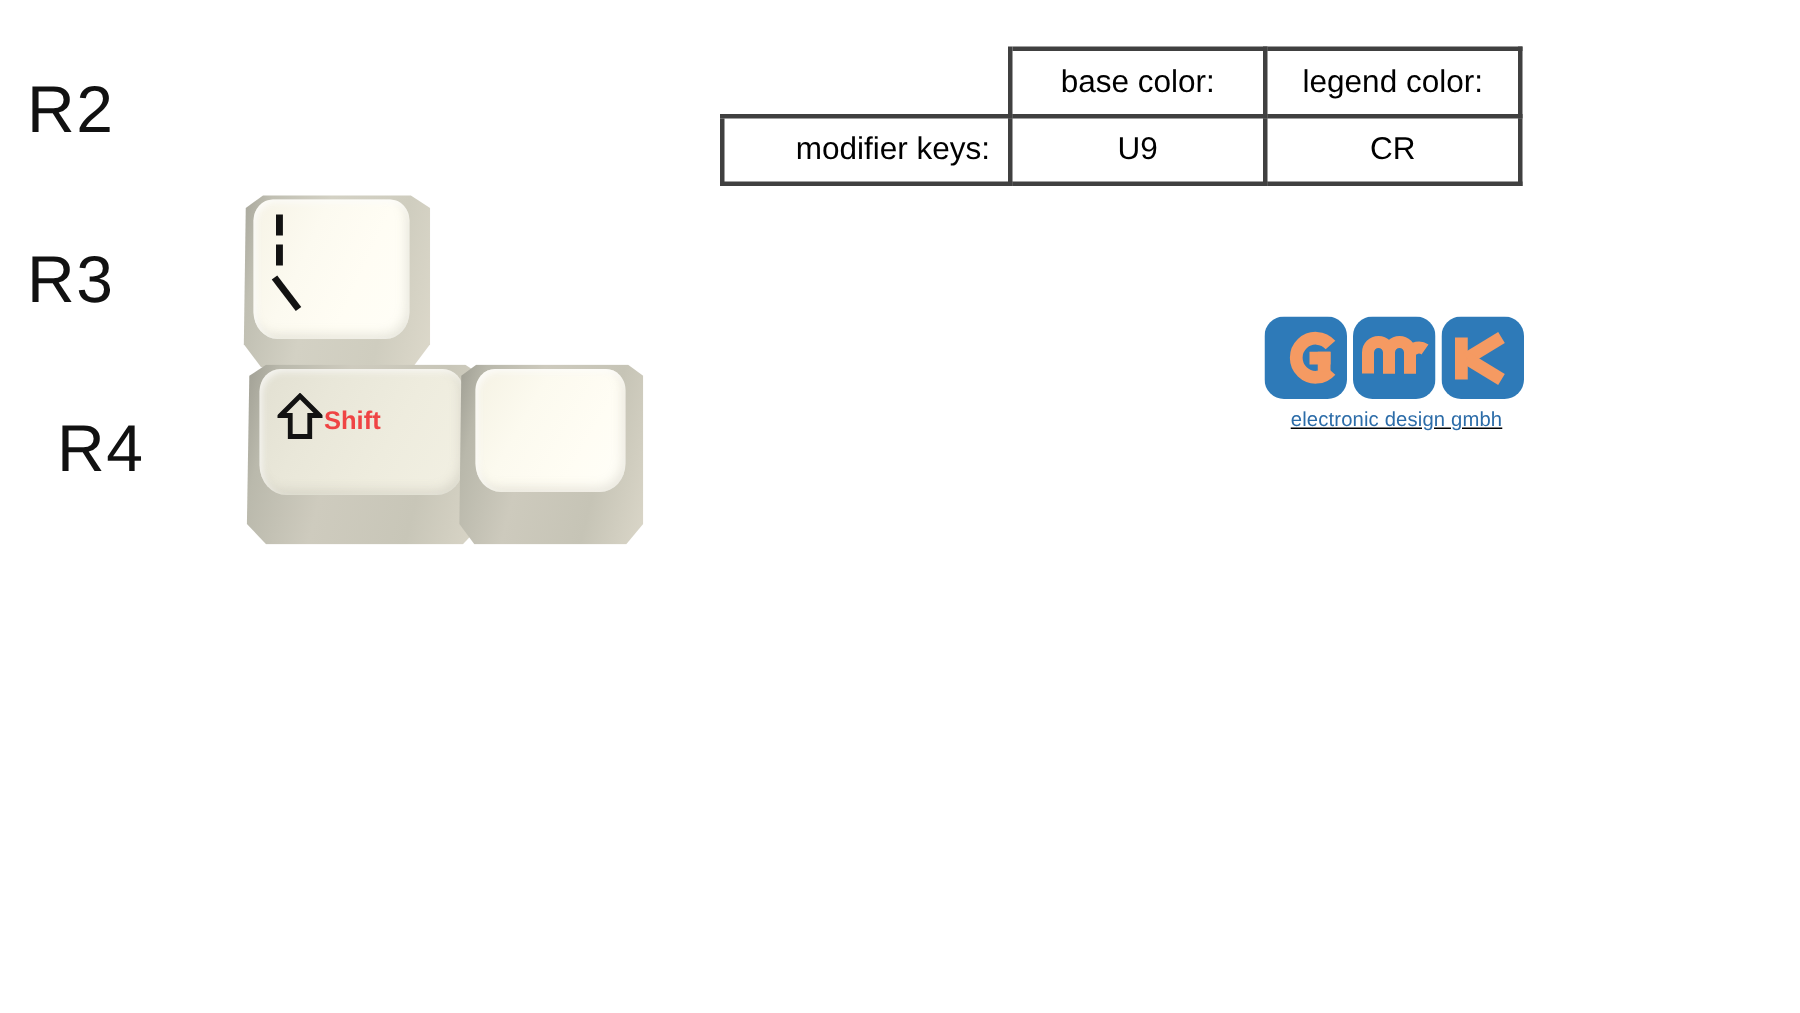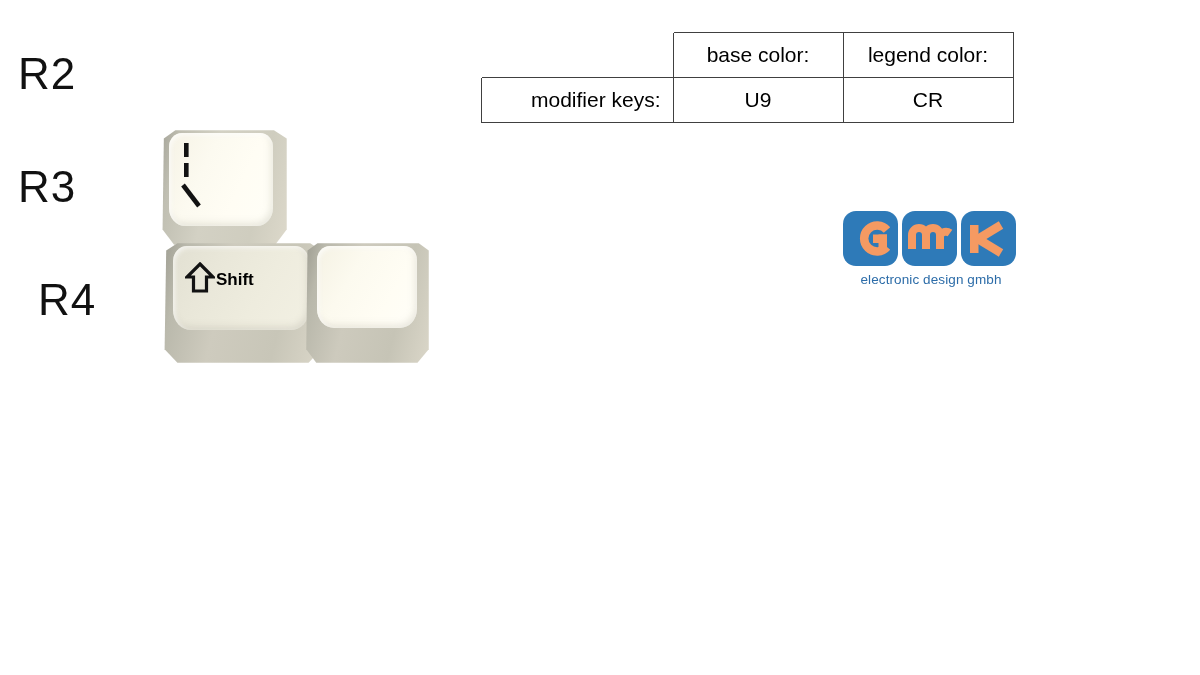--- a/index.html
+++ b/index.html
@@ -170,21 +170,21 @@
     position: absolute;
     left: 22px;
     top: 20px;
     display: flex;
     align-items: center;
     gap: 1px;
   }
   #keycap-shift .shift-text {
     font-size: 17px;
     font-weight: 700;
-    color: #000000;
+    color: #ef4444;
     font-family: "Liberation Sans", sans-serif;
     line-height: 1;
   }
 
   
   #keycap-blank {
     left: 155px;
     top: 242px;
     width: 125px;
     height: 122px;
@@ -208,21 +208,21 @@
 
   
   #spec-table {
     position: absolute;
     left: 480px;
     top: 31px;
     border-collapse: collapse;
     font-family: "Liberation Sans", sans-serif;
   }
   #spec-table td, #spec-table th {
-    border: 1px solid #404040;
+    border: 3px solid #404040;
     font-weight: 400;
     font-size: 21px;
     color: #000000;
     padding: 0;
     height: 45px;
     box-sizing: border-box;
   }
   #spec-table .c-label {
     width: 192px;
     text-align: right;
@@ -236,20 +236,21 @@
     border-top: 2px solid #ffffff;
     border-left: 2px solid #ffffff;
   }
 
   
   #gmk-logo {
     position: absolute;
     left: 843px;
     top: 211px;
     width: 176px;
+    text-decoration: underline;
   }
   #gmk-logo .marks {
     display: flex;
     gap: 4px;
   }
   #gmk-logo .mark {
     width: 55px;
     height: 55px;
     border-radius: 13px;
     display: block;

